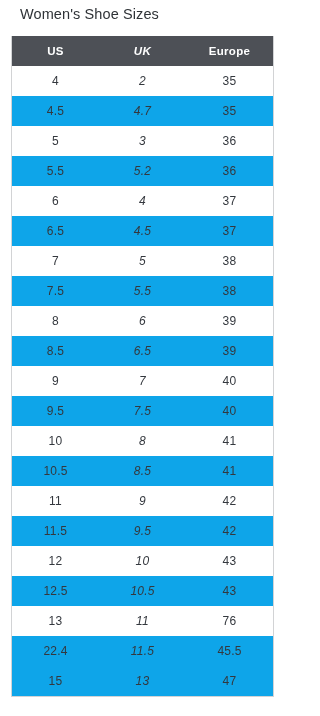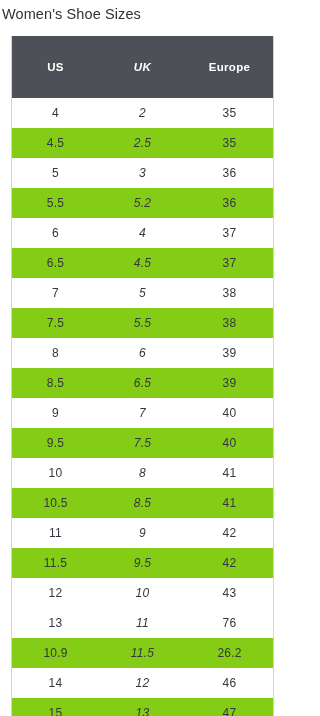--- a/index.html
+++ b/index.html
@@ -17,21 +17,21 @@
 
   .page {
     position: relative;
     width: 287px;
     height: 716px;
     box-sizing: border-box;
   }
 
   .page-title {
     position: absolute;
-    left: 2px;
+    left: 20px;
     top: 4px;
     font-size: 14.5px;
     line-height: 20px;
     color: #2f3337;
     font-weight: 400;
     letter-spacing: 0.1px;
     white-space: nowrap;
   }
 
   .table-wrap {
@@ -51,21 +51,21 @@
     table-layout: fixed;
   }
 
   table.size-table thead th {
     background: #4d5056;
     color: #ffffff;
     font-size: 11.5px;
     font-weight: bold;
     letter-spacing: 0.3px;
     height: 30px;
-    padding: 16px;
+    padding: 0;
     text-align: center;
     vertical-align: middle;
     border: none;
   }
 
   table.size-table tbody td {
     height: 30px;
     padding: 0;
     text-align: center;
     vertical-align: middle;
@@ -74,21 +74,21 @@
     font-weight: 400;
     letter-spacing: 0.2px;
     border: none;
   }
 
   table.size-table tbody tr.row-odd td {
     background: #ffffff;
   }
 
   table.size-table tbody tr.row-even td {
-    background: #84cc16;
+    background: #0ea5e9;
   }
 
   .col-us   { width: 33.33%; }
   .col-uk   { width: 33.33%; font-style: italic; }
   .col-eu   { width: 33.34%; }
 </style>
 </head>
 <body>
 
 <div class="page">
@@ -105,21 +105,21 @@
         </tr>
       </thead>
       <tbody id="table-body">
           <tr class="row-odd">
             <td class="col-us">4</td>
             <td class="col-uk">2</td>
             <td class="col-eu">35</td>
           </tr>
           <tr class="row-even">
             <td class="col-us">4.5</td>
-            <td class="col-uk">2.5</td>
+            <td class="col-uk">4.7</td>
             <td class="col-eu">35</td>
           </tr>
           <tr class="row-odd">
             <td class="col-us">5</td>
             <td class="col-uk">3</td>
             <td class="col-eu">36</td>
           </tr>
           <tr class="row-even">
             <td class="col-us">5.5</td>
             <td class="col-uk">5.2</td>
@@ -183,34 +183,34 @@
           <tr class="row-even">
             <td class="col-us">11.5</td>
             <td class="col-uk">9.5</td>
             <td class="col-eu">42</td>
           </tr>
           <tr class="row-odd">
             <td class="col-us">12</td>
             <td class="col-uk">10</td>
             <td class="col-eu">43</td>
           </tr>
+          <tr class="row-even">
+            <td class="col-us">12.5</td>
+            <td class="col-uk">10.5</td>
+            <td class="col-eu">43</td>
+          </tr>
           <tr class="row-odd">
             <td class="col-us">13</td>
             <td class="col-uk">11</td>
             <td class="col-eu">76</td>
           </tr>
           <tr class="row-even">
-            <td class="col-us">10.9</td>
+            <td class="col-us">22.4</td>
             <td class="col-uk">11.5</td>
-            <td class="col-eu">26.2</td>
-          </tr>
-          <tr class="row-odd">
-            <td class="col-us">14</td>
-            <td class="col-uk">12</td>
-            <td class="col-eu">46</td>
+            <td class="col-eu">45.5</td>
           </tr>
           <tr class="row-even">
             <td class="col-us">15</td>
             <td class="col-uk">13</td>
             <td class="col-eu">47</td>
           </tr>
         </tbody>
     </table>
   </div>
 

